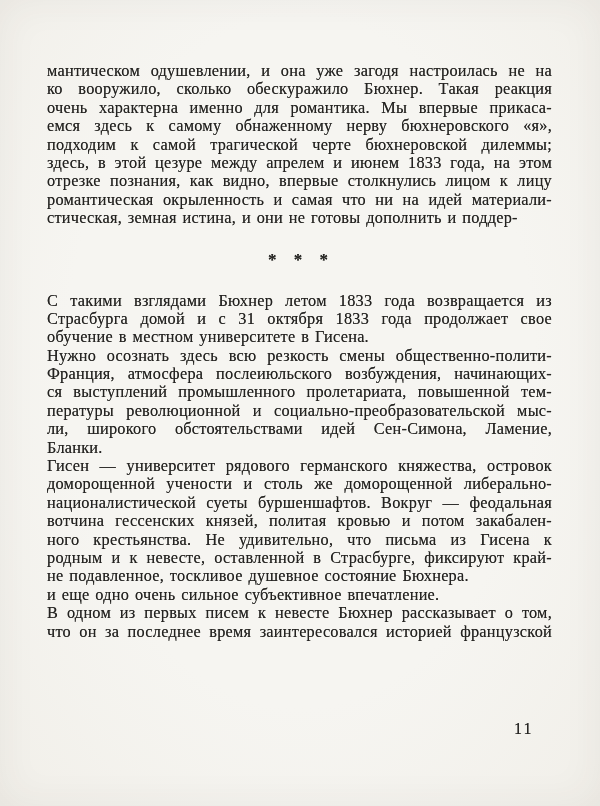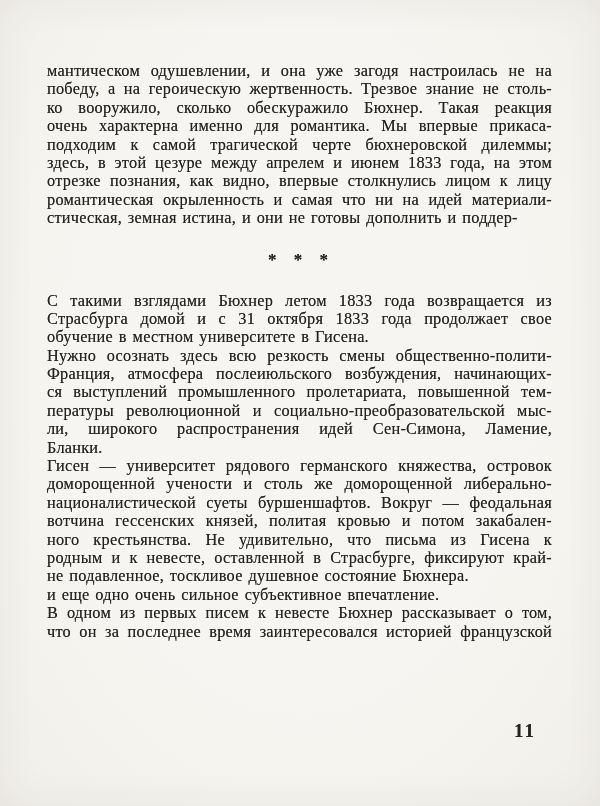--- a/index.html
+++ b/index.html
@@ -48,58 +48,57 @@
     font-size: 17px;
     font-weight: bold;
     letter-spacing: 3px;
     word-spacing: 7px;
     text-shadow: 0 0 0.5px rgba(36,35,33,0.65);
   }
   .page-number {
     position: absolute;
     top: 720px;
     left: 514px;
-    font-size: 19px;
+    font-size: 16px;
     letter-spacing: 2px;
     text-shadow: 0 0 0.5px rgba(36,35,33,0.65);
-    font-weight: bold;
   }
 </style>
 </head>
 <body>
 
 <div class="page">
   <main class="text-block">
 
     <div class="para">
         <div class="line">мантическом одушевлении, и она уже загодя настроилась не на</div>
-        <div class="line">победу, а на героическую жертвенность. Трезвое знание не столь-</div>
         <div class="line">ко вооружило, сколько обескуражило Бюхнер. Такая реакция</div>
         <div class="line">очень характерна именно для романтика. Мы впервые прикаса-</div>
+        <div class="line">емся здесь к самому обнаженному нерву бюхнеровского «я»,</div>
         <div class="line">подходим к самой трагической черте бюхнеровской дилеммы;</div>
         <div class="line">здесь, в этой цезуре между апрелем и июнем 1833 года, на этом</div>
         <div class="line">отрезке познания, как видно, впервые столкнулись лицом к лицу</div>
         <div class="line">романтическая окрыленность и самая что ни на идей материали-</div>
         <div class="line">стическая, земная истина, и они не готовы дополнить и поддер-</div>
       </div>
 
     <div class="separator">* * *</div>
 
     <div class="para">
         <div class="line">С такими взглядами Бюхнер летом 1833 года возвращается из</div>
         <div class="line">Страсбурга домой и с 31 октября 1833 года продолжает свое</div>
         <div class="line">обучение в местном университете в Гисена.</div>
       </div>
 
     <div class="para">
         <div class="line">Нужно осознать здесь всю резкость смены общественно-полити-</div>
         <div class="line">Франция, атмосфера послеиюльского возбуждения, начинающих-</div>
         <div class="line">ся выступлений промышленного пролетариата, повышенной тем-</div>
         <div class="line">пературы революционной и социально-преобразовательской мыс-</div>
-        <div class="line">ли, широкого распространения идей Сен-Симона, Ламение,</div>
+        <div class="line">ли, широкого обстоятельствами идей Сен-Симона, Ламение,</div>
         <div class="line">Бланки.</div>
       </div>
 
     <div class="para">
         <div class="line">Гисен — университет рядового германского княжества, островок</div>
         <div class="line">доморощенной учености и столь же доморощенной либерально-</div>
         <div class="line">националистической суеты буршеншафтов. Вокруг — феодальная</div>
         <div class="line">вотчина гессенских князей, политая кровью и потом закабален-</div>
         <div class="line">ного крестьянства. Не удивительно, что письма из Гисена к</div>
         <div class="line">родным и к невесте, оставленной в Страсбурге, фиксируют край-</div>

